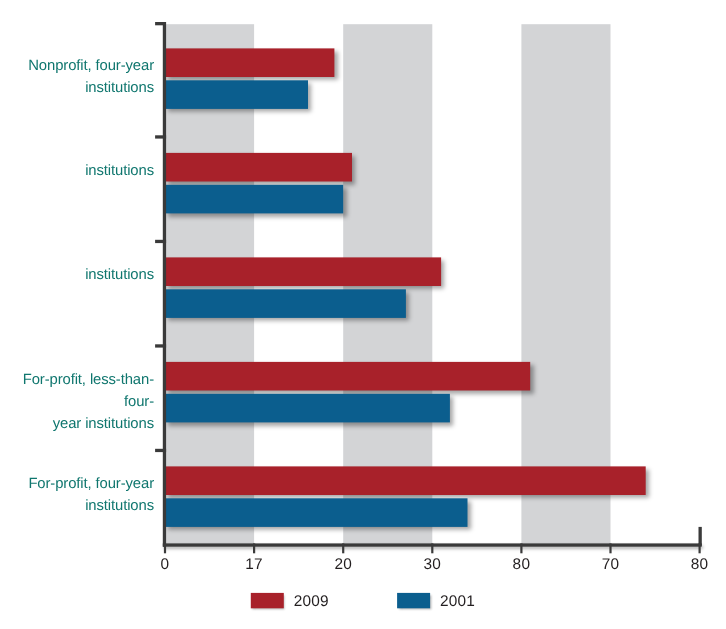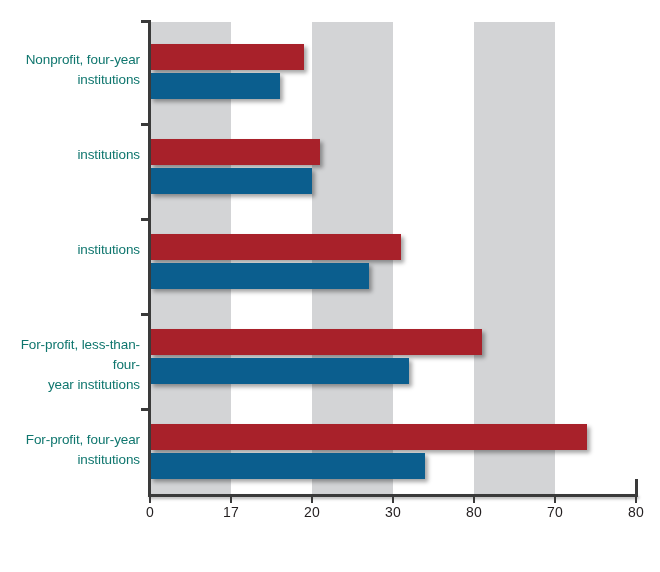--- a/index.html
+++ b/index.html
@@ -222,14 +222,24 @@
       <div class="cat-label" style="top: 335px;">
         <div>For-profit, less-than-four-</div>
         <div>year institutions</div>
       </div>
       <div class="cat-label" style="top: 430px;">
         <div>For-profit, four-year</div>
         <div>institutions</div>
       </div>
     </div>
 
+  <div id="legend">
+    <div class="legend-item">
+      <span class="legend-swatch series-2009"></span>
+      <span class="legend-label">2009</span>
+    </div>
+    <div class="legend-item">
+      <span class="legend-swatch series-2001"></span>
+      <span class="legend-label">2001</span>
+    </div>
+  </div>
 
 </div>
 
 </body></html>

